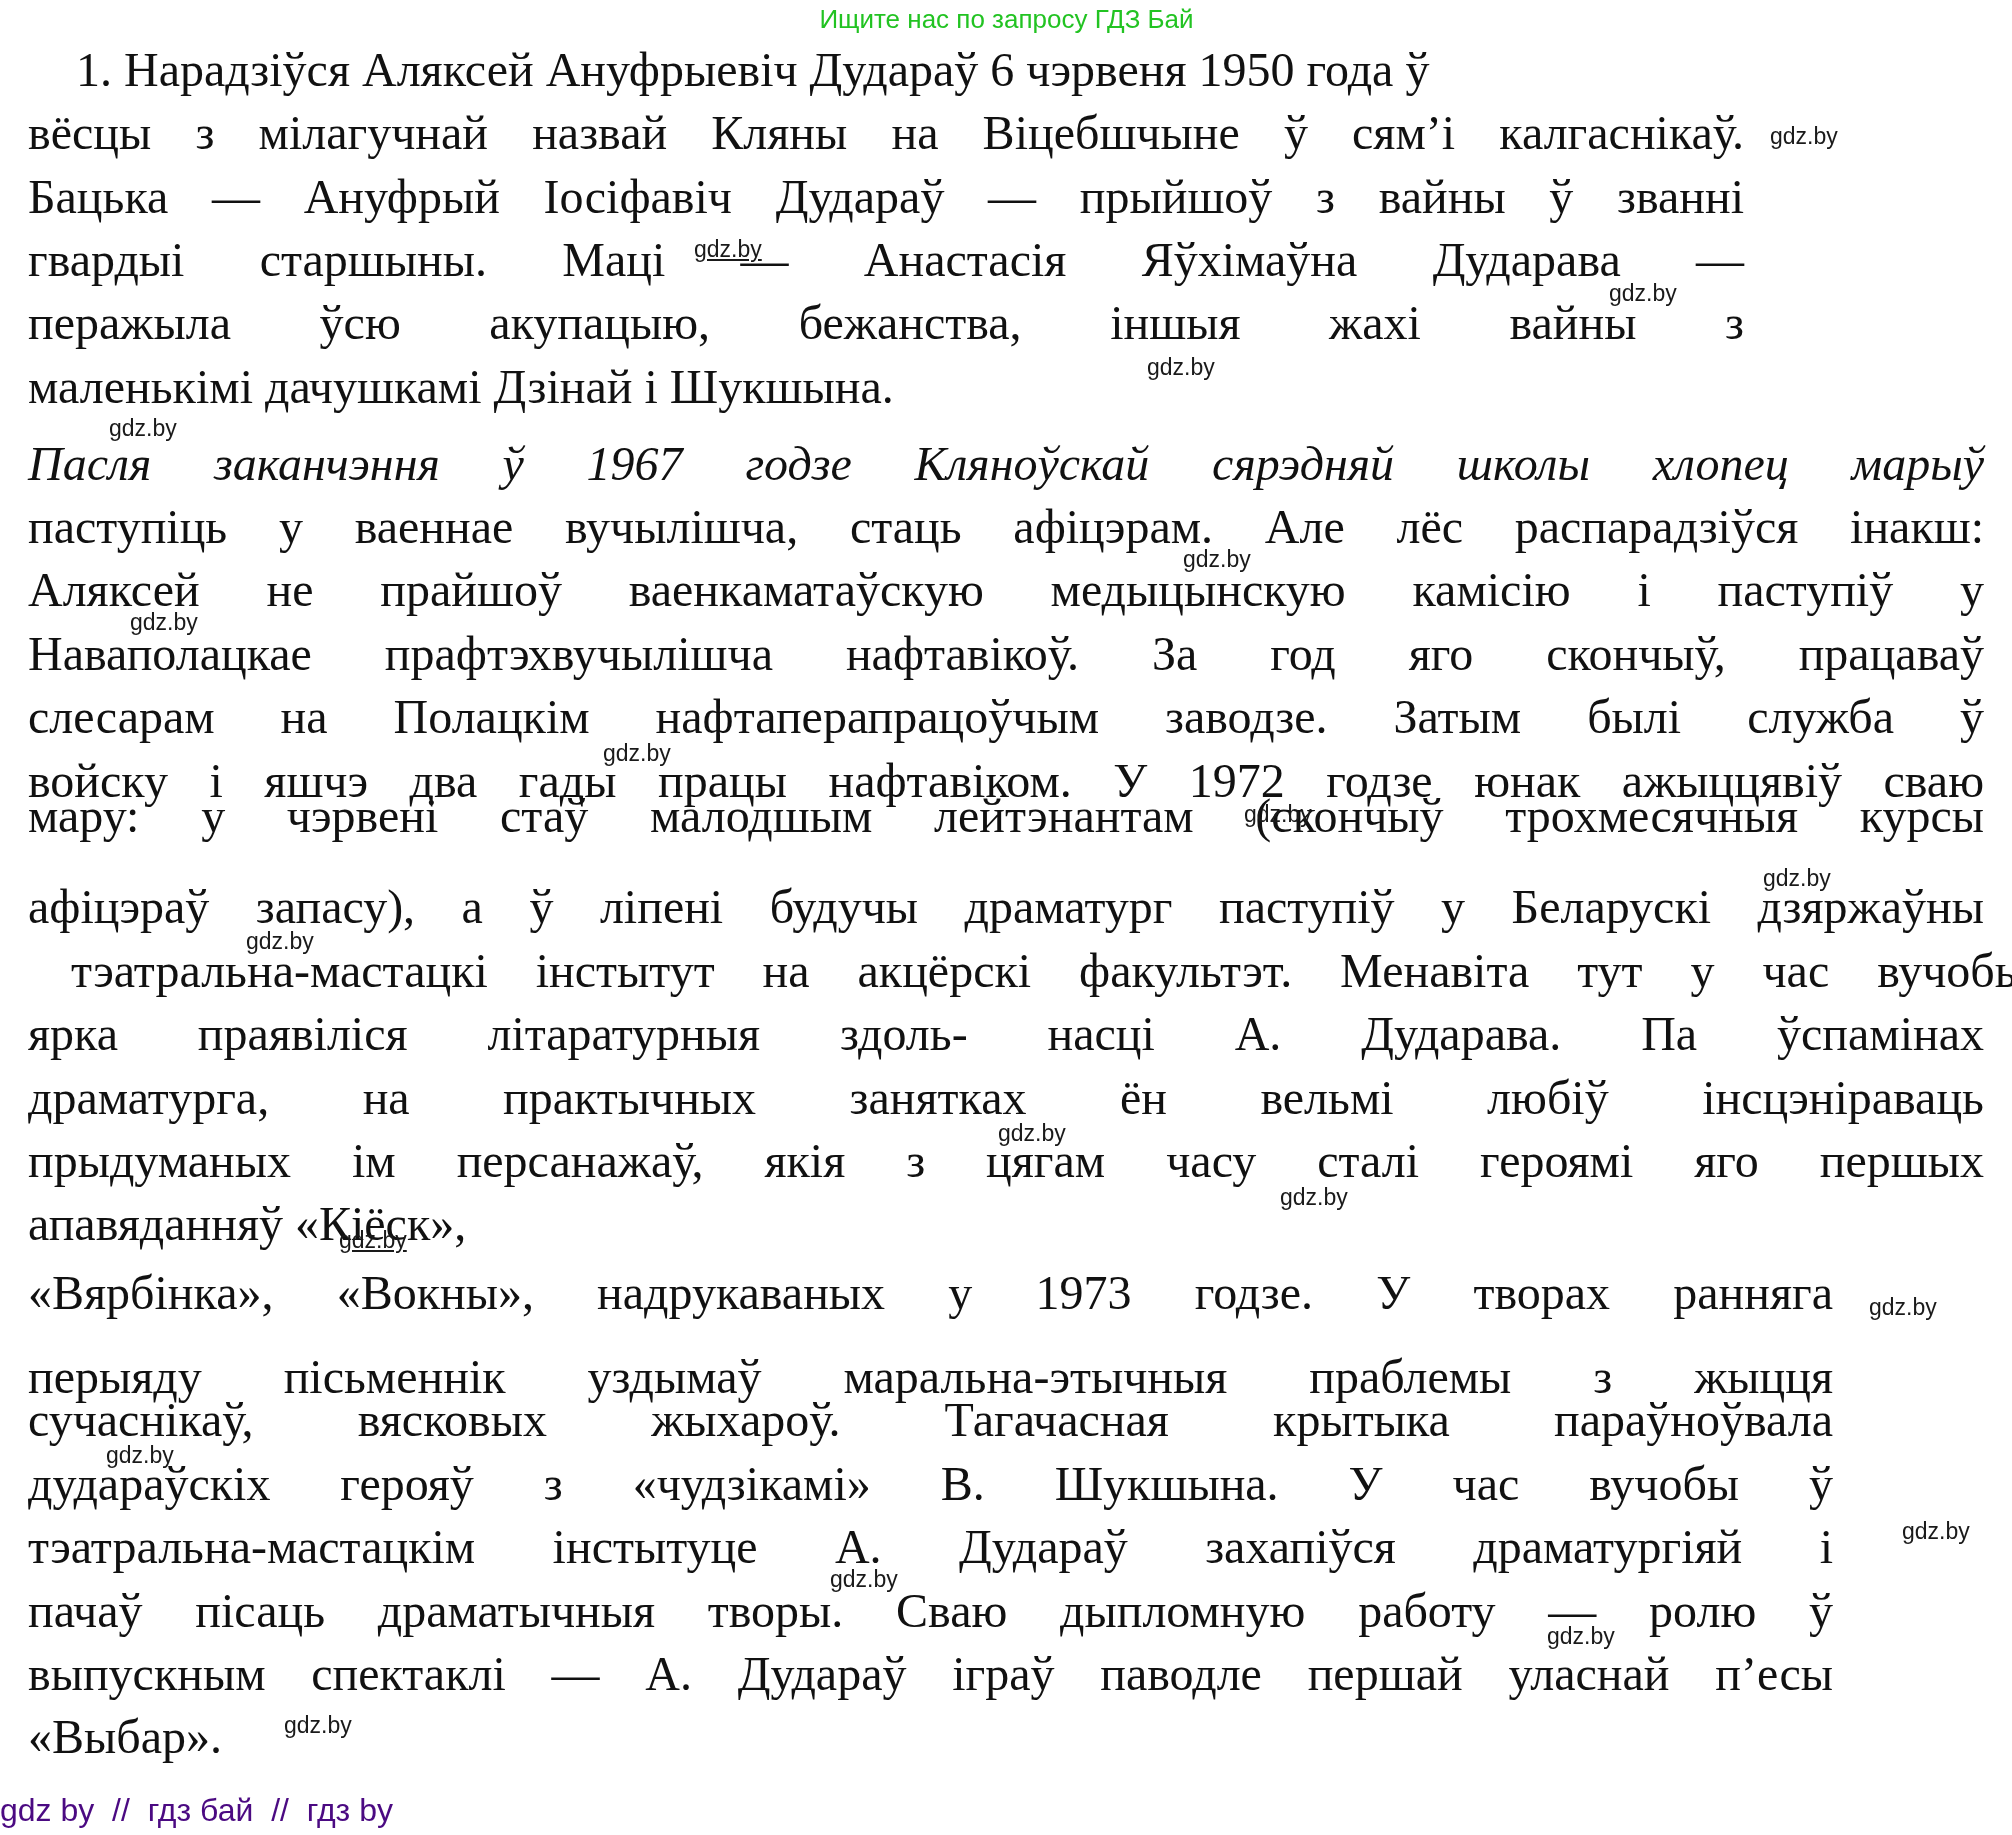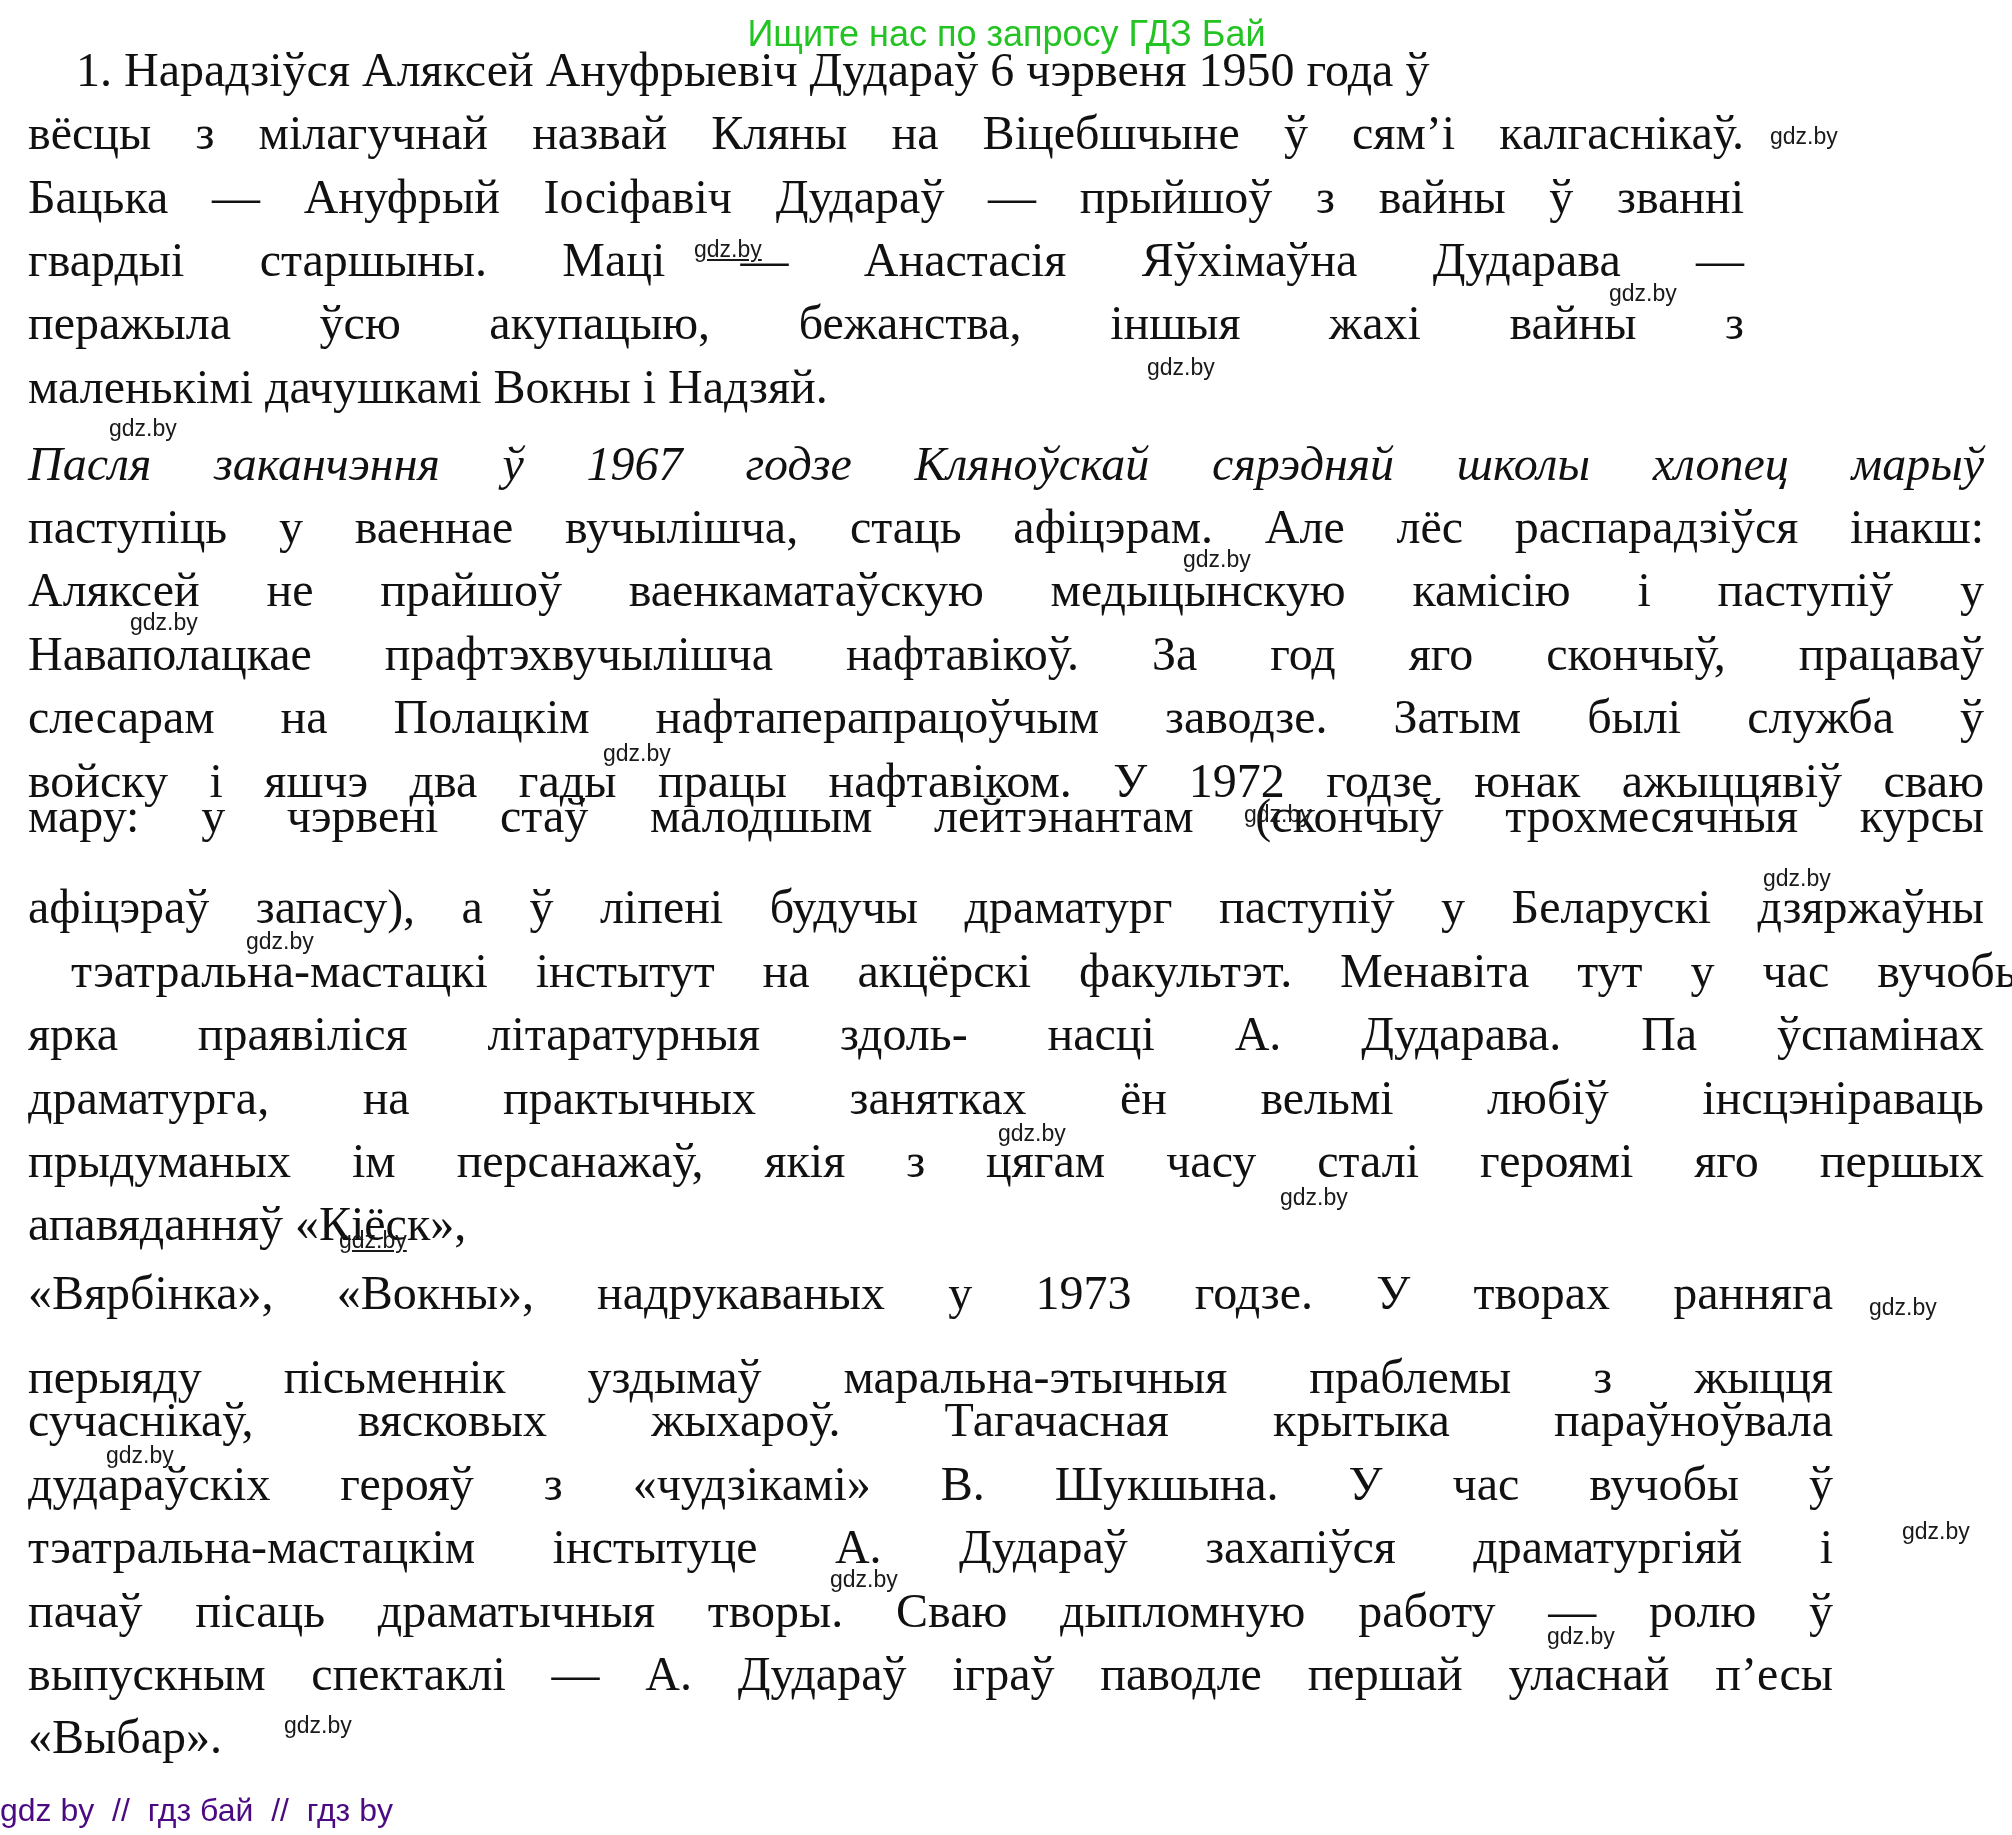--- a/index.html
+++ b/index.html
@@ -1,19 +1,19 @@
 <!DOCTYPE html>
 <html style="font-size:15px"><head>
 <meta charset="utf-8">
 <style>
   html, body { margin: 0; padding: 0; background: #ffffff; }
   body { width: 2013px; height: 1836px; position: relative; overflow: hidden; }
   .header {
-    position: absolute; top: 15px; left: 0; width: 2013px; text-align: center;
-    font-family: "Liberation Sans", sans-serif; font-size: 36px; line-height: 38px;
+    position: absolute; top: 0; left: 0; width: 2013px; text-align: center;
+    font-family: "Liberation Sans", sans-serif; font-size: 26px; line-height: 38px;
     color: #22c322;
   }
   .line {
     position: absolute; left: 28px; height: 63px;
     font-family: "Liberation Serif", serif; font-size: 48px; line-height: 63px;
     color: #111111; white-space: nowrap;
     text-align: justify; text-align-last: justify;
     transform-origin: left top;
   }
   .line.last { text-align-last: left; }
@@ -39,21 +39,21 @@
 <body>
 
 <div class="header">Ищите нас по запросу ГДЗ Бай</div>
 
 <div>
   <div class="line" style="top:38px;width:1716px;text-align:left;text-align-last:left;white-space:pre;">    1. Нарадзіўся Аляксей Ануфрыевіч Дудараў 6 чэрвеня 1950 года ў</div>
   <div class="line" style="top: 101px; width: 1716px; white-space: normal;">вёсцы з мілагучнай назвай Кляны на Віцебшчыне ў сям’і калгаснікаў.</div>
   <div class="line" style="top: 165px; width: 1716px; white-space: normal;">Бацька — Ануфрый Іосіфавіч Дудараў — прыйшоў з вайны ў званні</div>
   <div class="line" style="top: 228px; width: 1716px; white-space: normal;">гвардыі старшыны. Маці — Анастасія Яўхімаўна Дударава —</div>
   <div class="line" style="top: 291px; width: 1716px; white-space: normal;">перажыла ўсю акупацыю, бежанства, іншыя жахі вайны з</div>
-  <div class="line last" style="top: 355px; width: 1716px; white-space: normal;">маленькімі дачушкамі Вокны і Надзяй.</div>
+  <div class="line last" style="top: 355px; width: 1716px; white-space: normal;">маленькімі дачушкамі Дзінай і Шукшына.</div>
 </div>
 
 <div>
   <div class="line" style="top: 432px; width: 1956px; white-space: normal; font-style: italic;">Пасля заканчэння ў 1967 годзе Кляноўскай сярэдняй школы хлопец марыў</div>
   <div class="line" style="top: 495px; width: 1956px; white-space: normal;">паступіць у ваеннае вучылішча, стаць афіцэрам. Але лёс распарадзіўся інакш:</div>
   <div class="line" style="top: 558px; width: 1956px; white-space: normal;">Аляксей не прайшоў ваенкаматаўскую медыцынскую камісію і паступіў у</div>
   <div class="line" style="top: 622px; width: 1956px; white-space: normal;">Наваполацкае прафтэхвучылішча нафтавікоў. За год яго скончыў, працаваў</div>
   <div class="line" style="top: 685px; width: 1956px; white-space: normal;">слесарам на Полацкім нафтаперапрацоўчым заводзе. Затым былі служба ў</div>
   <div class="line" style="top: 749px; width: 1956px; white-space: normal;">войску і яшчэ два гады працы нафтавіком. У 1972 годзе юнак ажыццявіў сваю</div>
   <div class="line" style="top: 784px; width: 1956px; white-space: normal;">мару: у чэрвені стаў малодшым лейтэнантам (скончыў трохмесячныя курсы</div>

